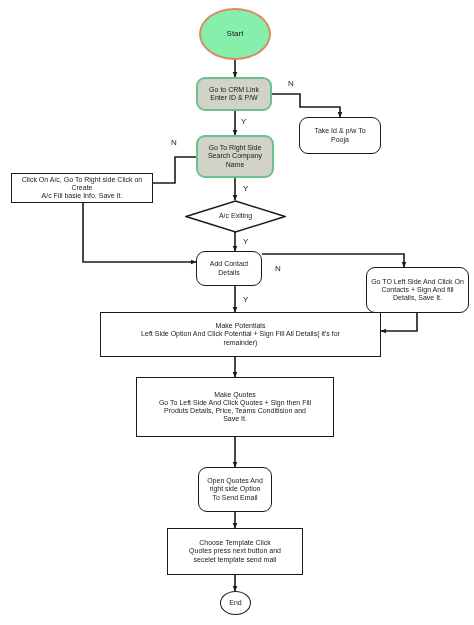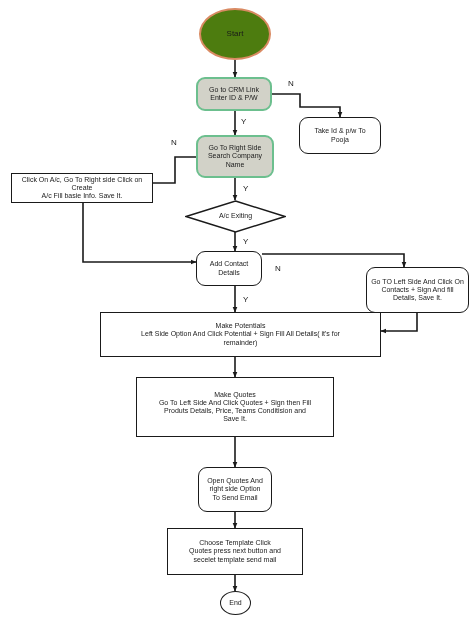--- a/index.html
+++ b/index.html
@@ -33,21 +33,21 @@
   .node .txt{
     display:block;
     width:100%;
     padding:0 3px;
     white-space:pre-line;
   }
 
   
   .terminator-start{
     border:2px solid #d98a62;
-    background:#4d7c0f;
+    background:#86efac;
     border-radius:50%;
     font-size:8px;
   }
 
   
   .proc-green{
     border:2px solid #6cbf8e;
     background:#d2d2c8;
     border-radius:9px;
     font-size:7px;

